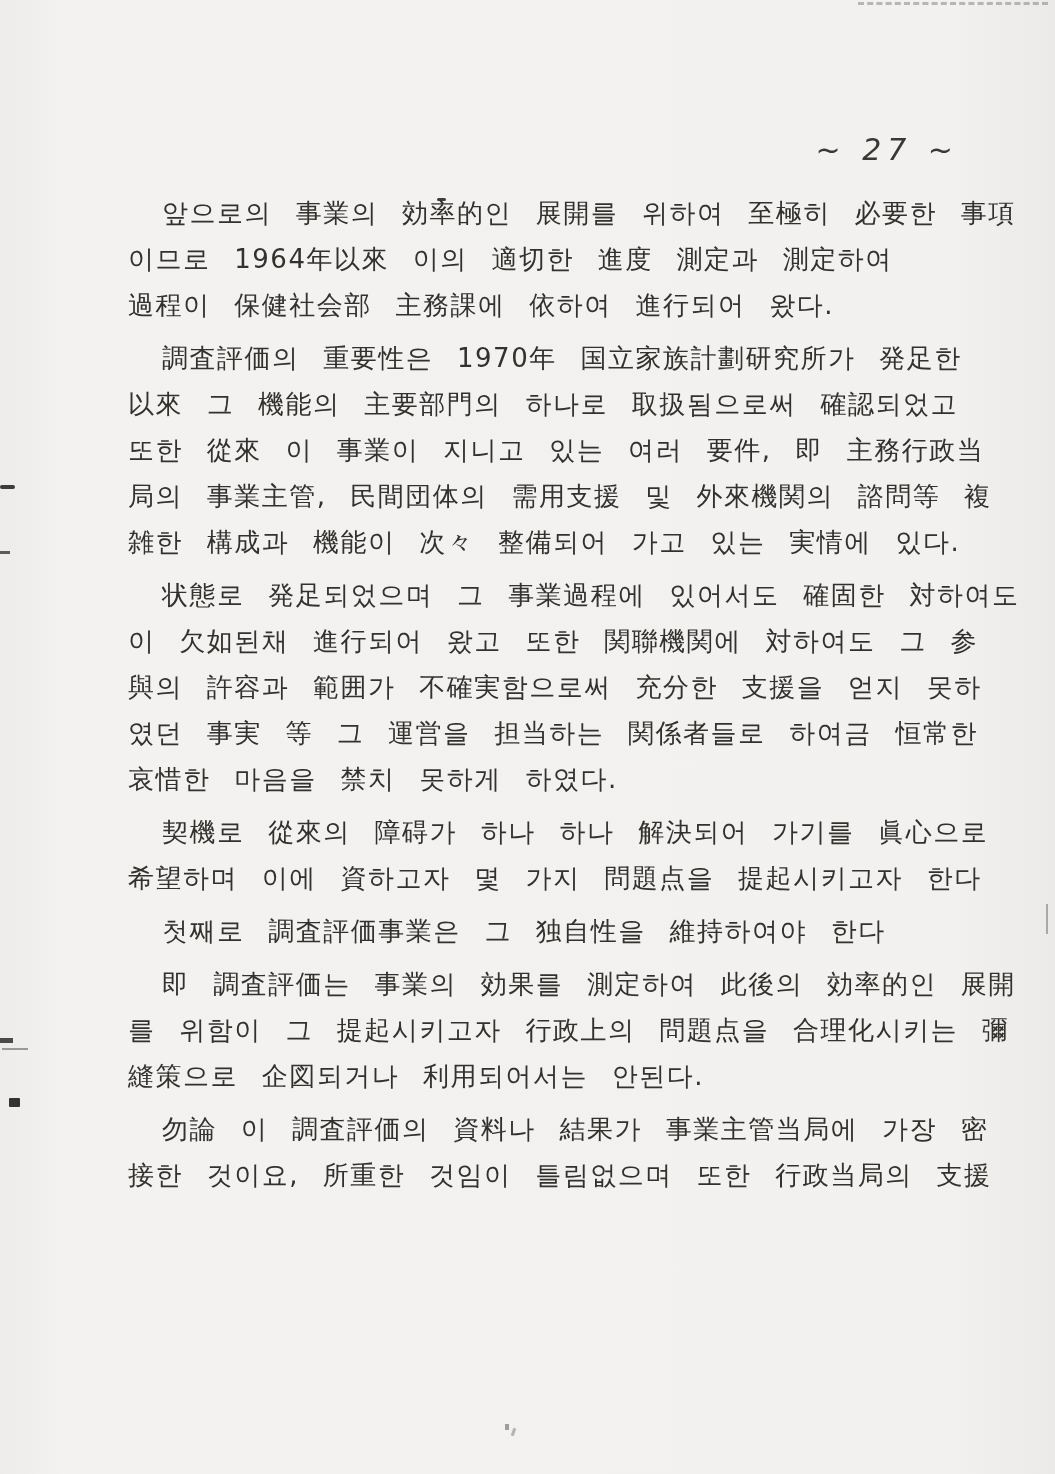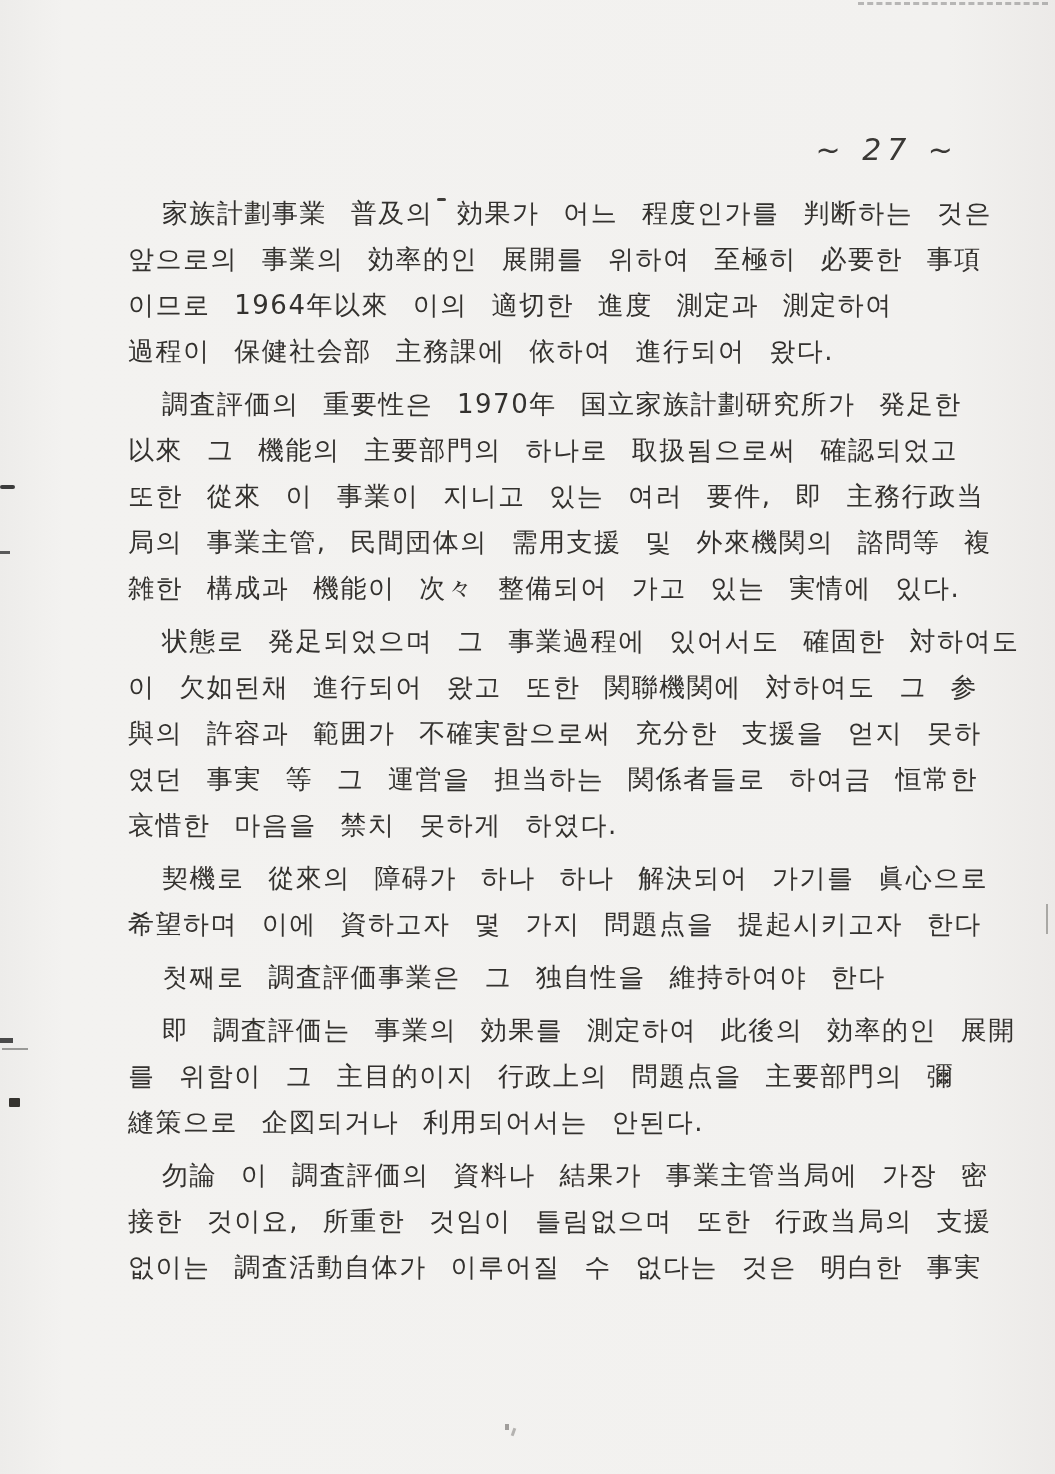--- a/index.html
+++ b/index.html
@@ -65,21 +65,20 @@
   <div class="artifact speck-1"></div>
   <div class="artifact speck-2"></div>
   <div class="artifact speck-3"></div>
   <div class="artifact speck-4"></div>
 
   <div class="page-number">~ 27 ~</div>
 
   <div class="body-text">
 
     <div class="para">
-      <div class="line">家族計劃事業 普及의 効果가 어느 程度인가를 判断하는 것은</div>
       <div class="line">앞으로의 事業의 効率的인 展開를 위하여 至極히 必要한 事項</div>
       <div class="line">이므로 1964年以來 이의 適切한 進度 測定과 測定하여</div>
       <div class="line">過程이 保健社会部 主務課에 依하여 進行되어 왔다.</div>
     </div>
 
     <div class="para">
       <div class="line">調査評価의 重要性은 1970年 国立家族計劃研究所가 発足한</div>
       <div class="line">以來 그 機能의 主要部門의 하나로 取扱됨으로써 確認되었고</div>
       <div class="line">또한 從來 이 事業이 지니고 있는 여러 要件, 即 主務行政当</div>
       <div class="line">局의 事業主管, 民間団体의 需用支援 및 外來機関의 諮問等 複</div>
@@ -98,24 +97,23 @@
       <div class="line">契機로 從來의 障碍가 하나 하나 解決되어 가기를 眞心으로</div>
       <div class="line">希望하며 이에 資하고자 몇 가지 問題点을 提起시키고자 한다</div>
     </div>
 
     <div class="para">
       <div class="line">첫째로 調査評価事業은 그 独自性을 維持하여야 한다</div>
     </div>
 
     <div class="para">
       <div class="line">即 調査評価는 事業의 効果를 測定하여 此後의 効率的인 展開</div>
-      <div class="line">를 위함이 그 主目的이지 行政上의 問題点을 主要部門의 彌</div>
+      <div class="line">를 위함이 그 提起시키고자 行政上의 問題点을 合理化시키는 彌</div>
       <div class="line">縫策으로 企図되거나 利用되어서는 안된다.</div>
     </div>
 
     <div class="para">
       <div class="line">勿論 이 調査評価의 資料나 結果가 事業主管当局에 가장 密</div>
       <div class="line">接한 것이요, 所重한 것임이 틀림없으며 또한 行政当局의 支援</div>
-      <div class="line">없이는 調査活動自体가 이루어질 수 없다는 것은 明白한 事実</div>
     </div>
 
   </div>
 </div>
 
 </body></html>

